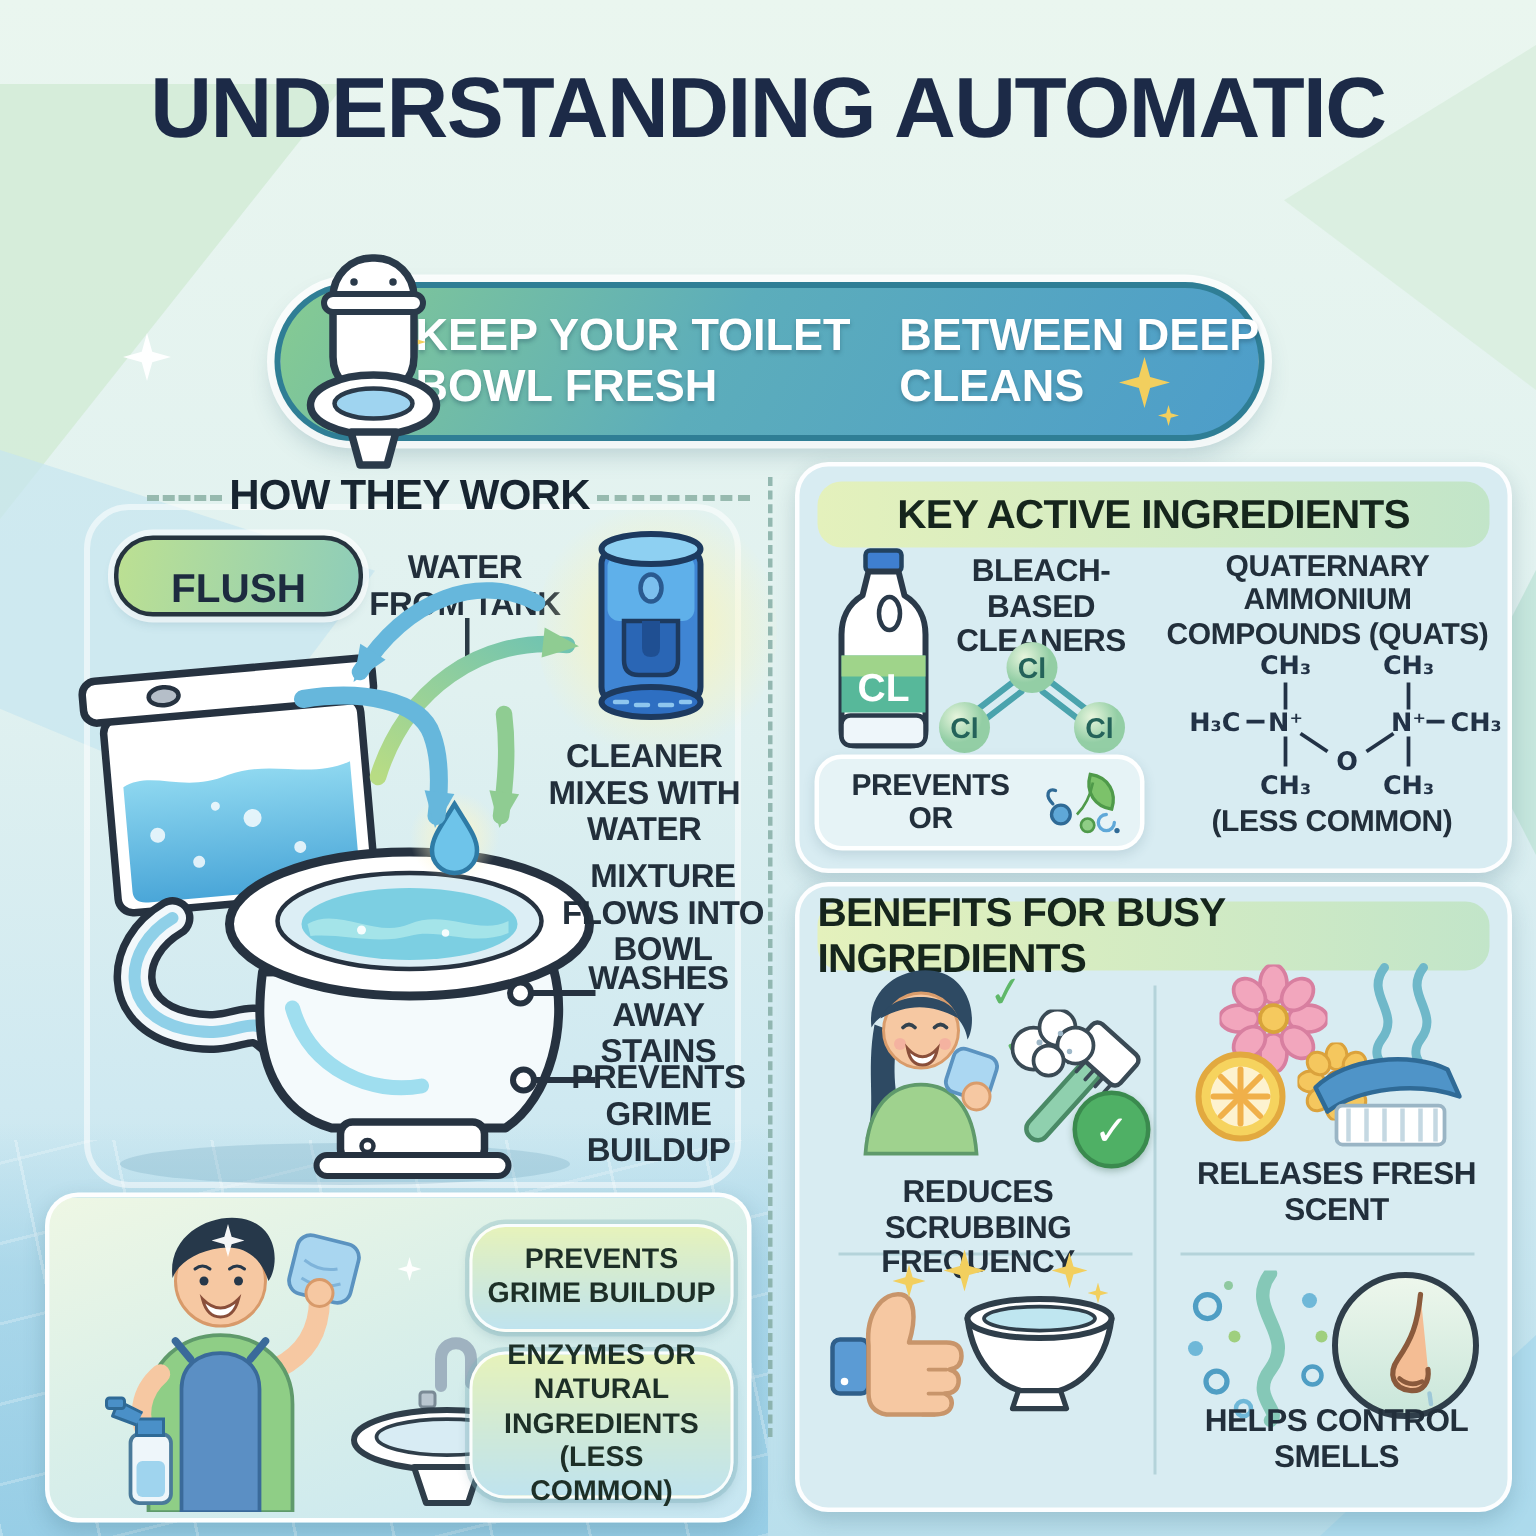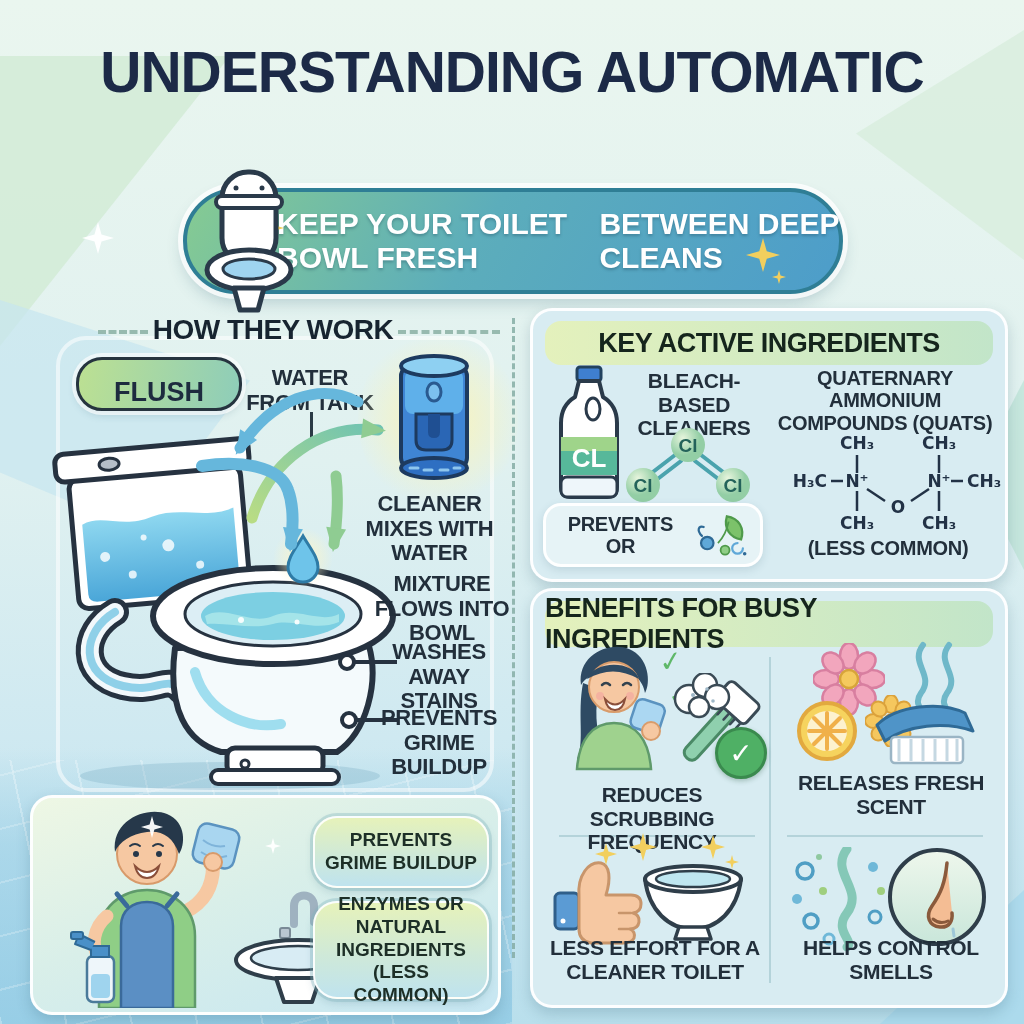--- a/index.html
+++ b/index.html
@@ -364,21 +364,20 @@
     <svg class="abs" style="left:104px;top:258px;" width="112" height="100" viewBox="0 0 112 100">
       <path d="M8 30 C12 62 32 80 56 80 C80 80 100 62 104 30 Z" fill="#ffffff" stroke="#2f3e4a" stroke-width="4" stroke-linejoin="round"></path>
       <ellipse cx="56" cy="30" rx="48" ry="13" fill="#ffffff" stroke="#2f3e4a" stroke-width="4"></ellipse>
       <ellipse cx="56" cy="30" rx="37" ry="8" fill="#bfe6f0" stroke="#2f3e4a" stroke-width="2.5"></ellipse>
       <path d="M42 78 h28 l4 12 h-36 Z" fill="#ffffff" stroke="#2f3e4a" stroke-width="3.5" stroke-linejoin="round"></path>
     </svg>
     <div class="spark4 gold-spark" style="left:62px;top:252px;width:22px;height:22px;"></div>
     <div class="spark4 gold-spark" style="left:96px;top:242px;width:28px;height:28px;"></div>
     <div class="spark4 gold-spark" style="left:168px;top:244px;width:24px;height:24px;"></div>
     <div class="spark4 gold-spark" style="left:192px;top:264px;width:14px;height:14px;"></div>
-    <div class="lbl" style="left:14px;top:345px;width:216px;font-size:21px;">LESS EFFORT FOR A CLEANER TOILET</div>
 
     <svg class="abs" style="left:256px;top:256px;" width="110" height="110" viewBox="0 0 110 110">
       <path d="M58 2 C40 26 76 42 58 66 C44 84 66 94 58 100" fill="none" stroke="#7cc4b0" stroke-width="9" stroke-linecap="round" opacity=".9"></path>
       <circle cx="16" cy="24" r="8" fill="none" stroke="#4f9ec4" stroke-width="3.5"></circle>
       <circle cx="8" cy="52" r="5" fill="#6fb8d8"></circle>
       <circle cx="22" cy="74" r="7" fill="none" stroke="#4f9ec4" stroke-width="3.5"></circle>
       <circle cx="34" cy="44" r="4" fill="#9fcf7e"></circle>
       <circle cx="40" cy="92" r="5" fill="none" stroke="#6fb8d8" stroke-width="3"></circle>
       <circle cx="84" cy="20" r="5" fill="#6fb8d8"></circle>
       <circle cx="92" cy="44" r="4" fill="#9fcf7e"></circle>

